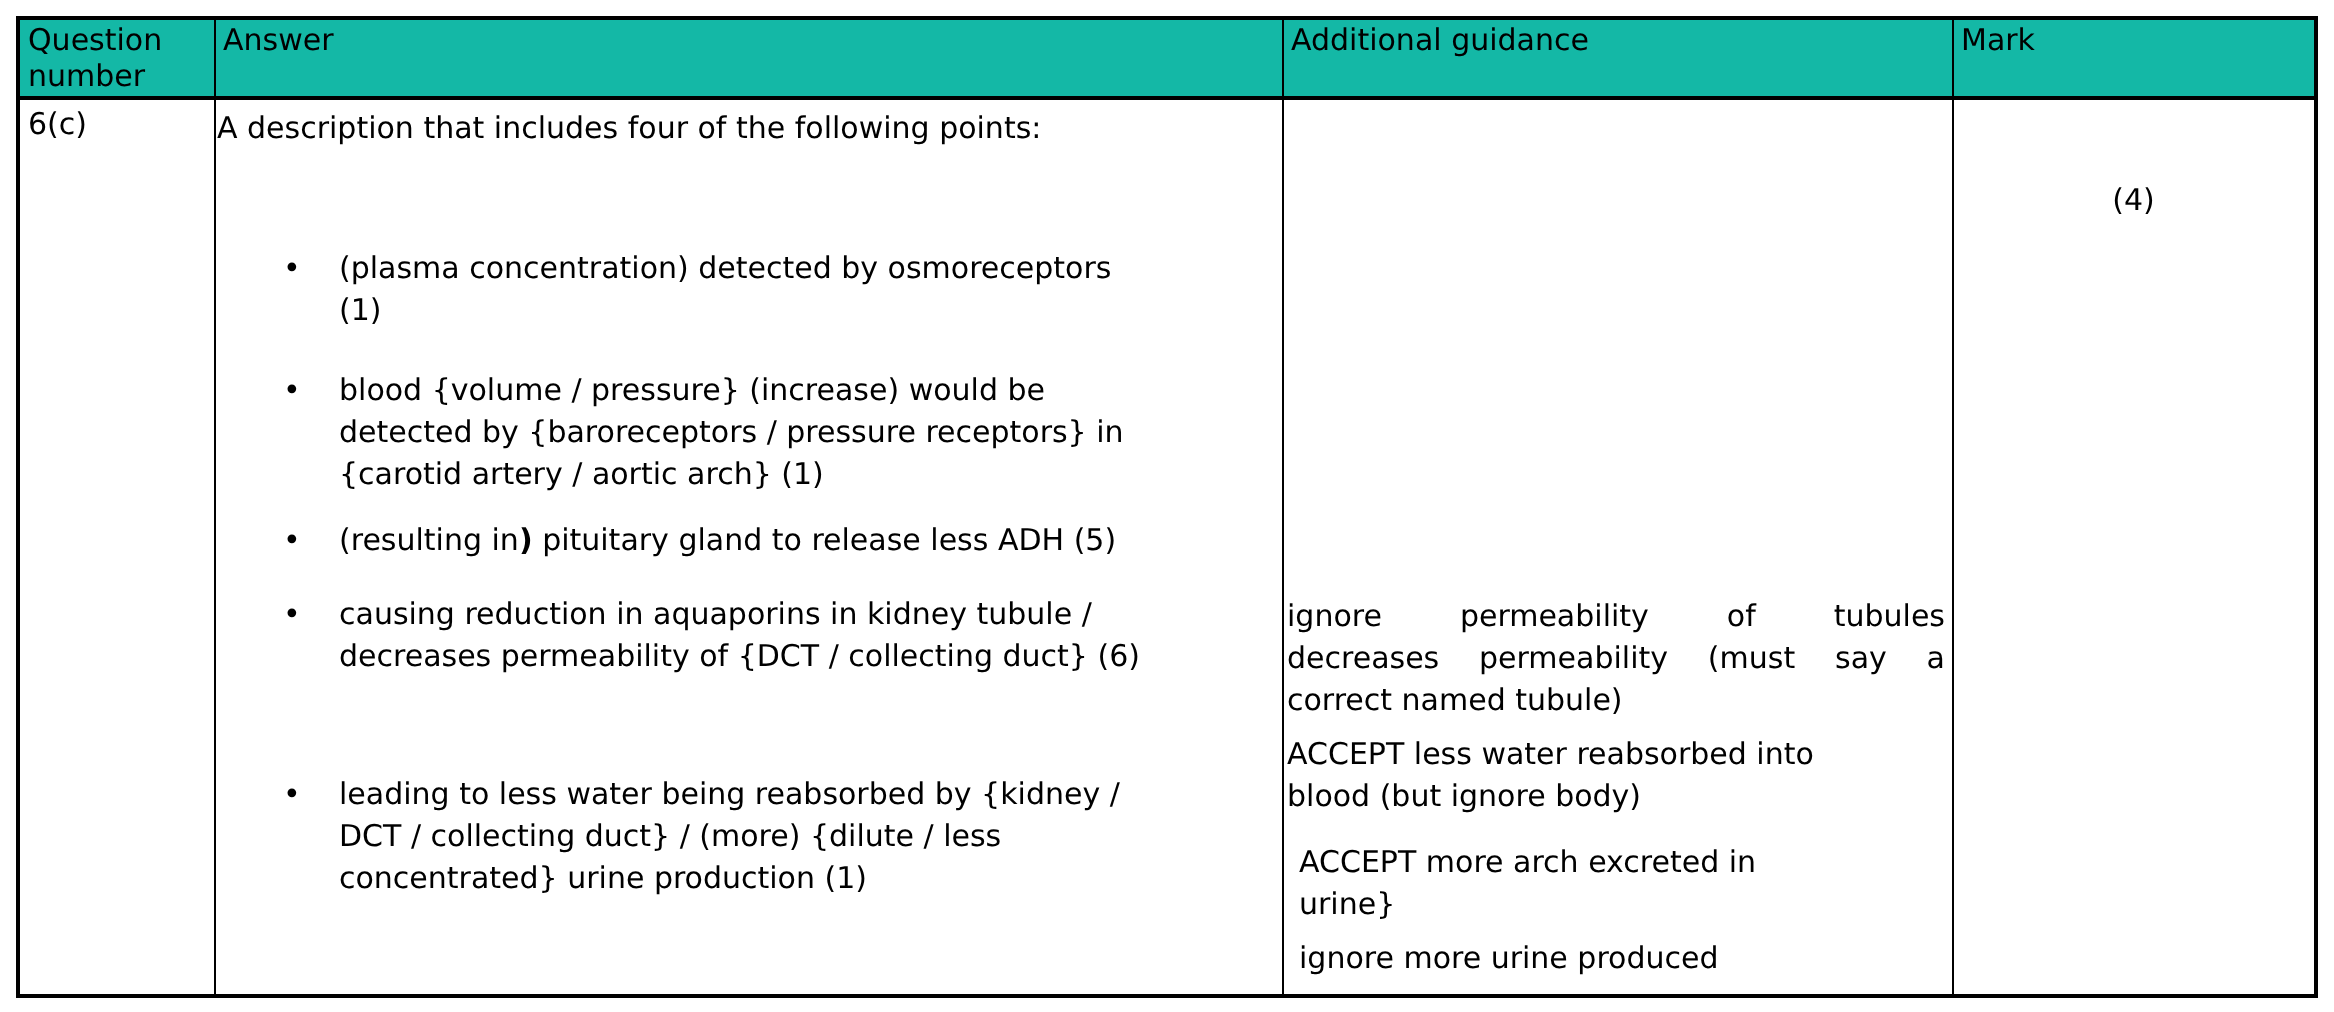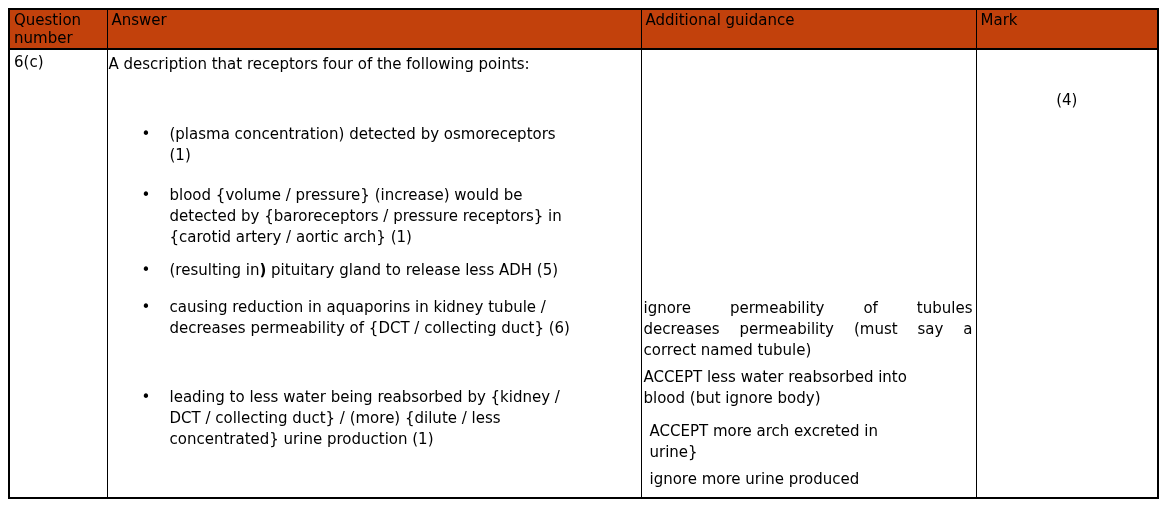--- a/index.html
+++ b/index.html
@@ -26,21 +26,21 @@
   col.c2 { width: 534px; }
   col.c3 { width: 335px; }
   col.c4 { width: 182px; }
   th, td {
     border: 1px solid #000000;
     font-size: 15px;
     vertical-align: top;
     text-align: left;
   }
   th {
-    background: #c2410c;
+    background: #14b8a6;
     font-weight: normal;
     line-height: 18px;
     padding: 1px 2px 1px 4px;
     border-bottom: 2px solid #000000;
     margin-left: 18px;
   }
   tr.body-row { height: 449px; }
   td { line-height: 21px; padding: 0; }
 
   
@@ -108,21 +108,21 @@
       <th>Additional guidance</th>
       <th>Mark</th>
     </tr>
   </thead>
   <tbody>
     <tr class="body-row">
       <td>
         <div class="q-val">6(c)</div>
       </td>
       <td class="a-cell">
-        <div class="a-intro">A description that receptors four of the following points:</div>
+        <div class="a-intro">A description that includes four of the following points:</div>
         <ul class="bullets">
           <li class="li1"><span class="dot">•</span><span class="btext">(plasma concentration) detected by osmoreceptors
 (1)</span></li>
           <li class="li2"><span class="dot">•</span><span class="btext">blood {volume / pressure} (increase) would be
 detected by {baroreceptors / pressure receptors} in
 {carotid artery / aortic arch} (1)</span></li>
           <li class="li3"><span class="dot">•</span><span class="btext"><span>(resulting in</span><span class="bold">)</span><span> pituitary gland to release less ADH (5)</span></span></li>
           <li class="li4"><span class="dot">•</span><span class="btext">causing reduction in aquaporins in kidney tubule /
 decreases permeability of {DCT / collecting duct} (6)</span></li>
           <li class="li5"><span class="dot">•</span><span class="btext">leading to less water being reabsorbed by {kidney /

